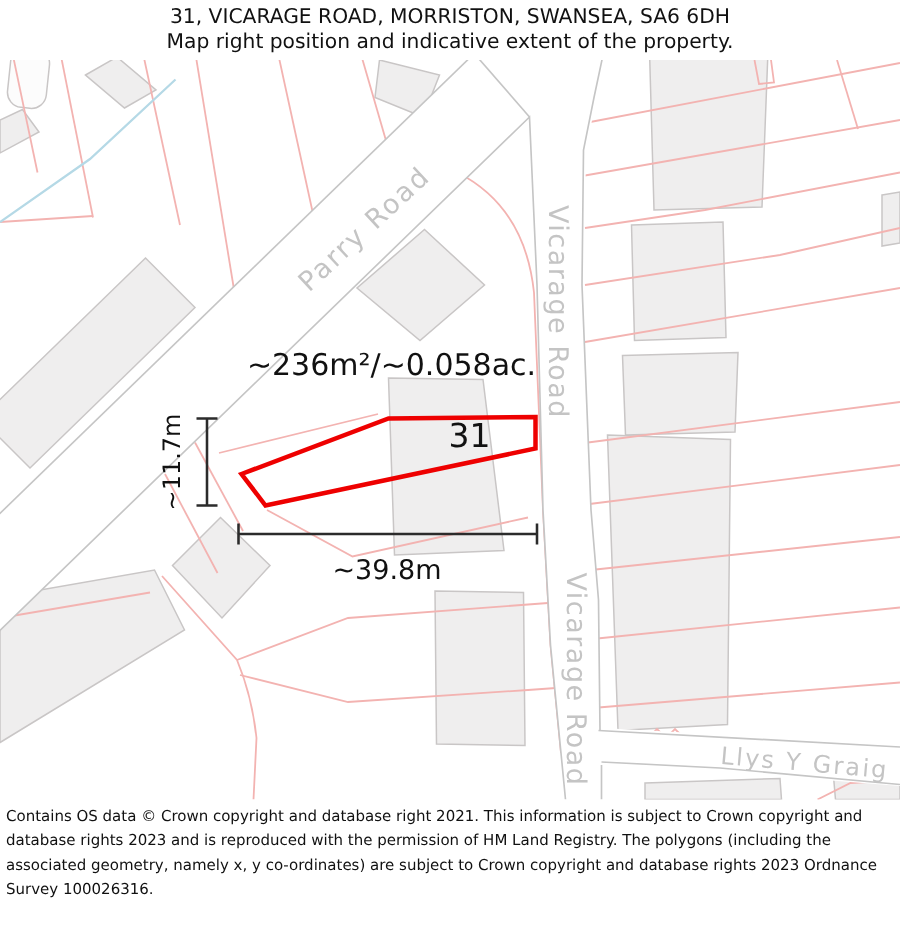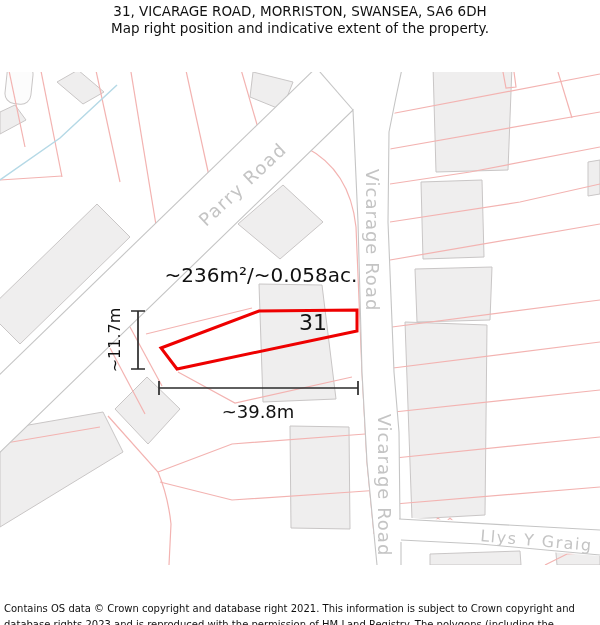--- a/index.html
+++ b/index.html
@@ -1,18 +1,18 @@
 <!DOCTYPE html>
 <html style="--plot-outline: #ee0000; --parcel-line: #f3b3b1; --road-edge: #c5c5c5; --building-fill: #efeeee; --building-stroke: #c9c6c6; --road-label: #c4c4c4; --stream: #b5d9e6; --dimension: #2b2b2b; --text: #111111;"><head>
 <meta charset="utf-8">
 <style>
   html,body{margin:0;padding:0;background:#fff;}
   .page{width:600px;height:625px;position:relative;overflow:hidden;
         font-family:"DejaVu Sans","Liberation Sans",sans-serif;color:var(--text,#111);
-        display:flex;flex-direction:column;background:#fff;gap:32px;}
+        display:flex;flex-direction:column;background:#fff;}
   .hdr{height:40px;flex:0 0 auto;text-align:center;padding-top:3px;box-sizing:border-box;}
   .hdr .t1{font-size:13.5px;line-height:17px;}
   .hdr .t2{font-size:13.5px;line-height:17px;}
   .map-wrap{position:relative;width:600px;height:493px;flex:0 0 auto;background:#fff;}
   svg{display:block;}
   .building{fill:var(--building-fill,#efeeee);stroke:var(--building-stroke,#c9c6c6);stroke-width:1;}
   .pill{fill:#fcfcfc;stroke:var(--building-stroke,#c9c6c6);stroke-width:1;}
   .parcel{stroke:var(--parcel-line,#f3b3b1);stroke-width:1.2;fill:none;}
   .roadfill{fill:#ffffff;stroke:none;}
   .roadedge{stroke:var(--road-edge,#c5c5c5);stroke-width:1.1;fill:none;}

